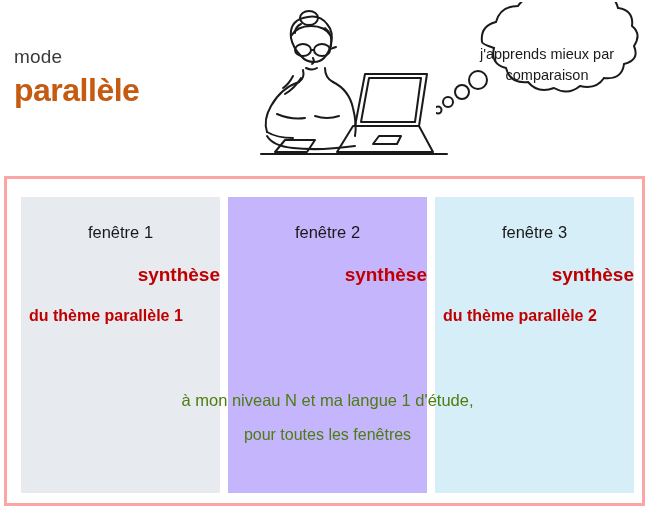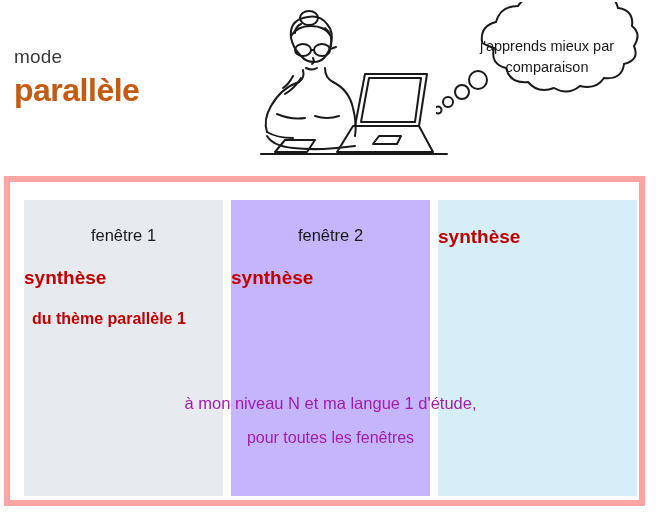--- a/index.html
+++ b/index.html
@@ -56,36 +56,36 @@
   #thought-bubble {
     position: absolute;
     left: 436px;
     top: 2px;
     width: 220px;
     height: 130px;
   }
   #bubble-text {
     position: absolute;
     left: 472px;
-    top: 36px;
+    top: 44px;
     width: 150px;
     text-align: center;
     font-size: 14.5px;
     color: #1a1a1a;
     line-height: 1.45;
   }
 
   
   #panel {
     position: absolute;
     left: 4px;
     top: 176px;
     width: 641px;
     height: 330px;
-    border: 6px solid #fca5a5;
+    border: 3px solid #fca5a5;
     background: #ffffff;
     box-sizing: border-box;
   }
 
   #columns {
     position: absolute;
     left: 14px;
     top: 18px;
     width: 613px;
     height: 296px;
@@ -103,42 +103,42 @@
   .col-2 { background: #c4b5fd; }
   .col-3 { background: #d5eef8; }
 
   .col-head {
     text-align: center;
     font-size: 16.5px;
     color: #1a1a1a;
     margin-bottom: 22px;
   }
   .col-synth {
-    text-align: left;
+    text-align: right;
     font-size: 19px;
     font-weight: bold;
     color: #c00000;
     margin-bottom: 18px;
   }
   .col-desc {
     font-size: 16px;
     font-weight: bold;
     color: #c00000;
     line-height: 1.45;
     padding: 0 8px;
   }
 
   
   #footer-lines {
     position: absolute;
     left: 0;
     top: 212px;
     width: 641px;
     text-align: center;
-    color: #a21caf;
+    color: #4d7c0f;
   }
   #footer-line-1 {
     font-size: 16.5px;
     margin-bottom: 16px;
   }
   #footer-line-2 {
     font-size: 16px;
   }
 </style>
 </head>
@@ -216,21 +216,23 @@
       <div class="col-synth">synthèse</div>
       <div class="col-desc">du thème parallèle 1</div>
     </div>
 
     <div class="column col-2">
       <div class="col-head">fenêtre 2</div>
       <div class="col-synth">synthèse</div>
     </div>
 
     <div class="column col-3">
+      <div class="col-head">fenêtre 3</div>
       <div class="col-synth">synthèse</div>
+      <div class="col-desc">du thème parallèle 2</div>
     </div>
 
   </div>
 
   <div id="footer-lines">
     <div id="footer-line-1">à mon niveau N  et ma langue 1 d'étude,</div>
     <div id="footer-line-2">pour toutes les fenêtres</div>
   </div>
 
 </div>

